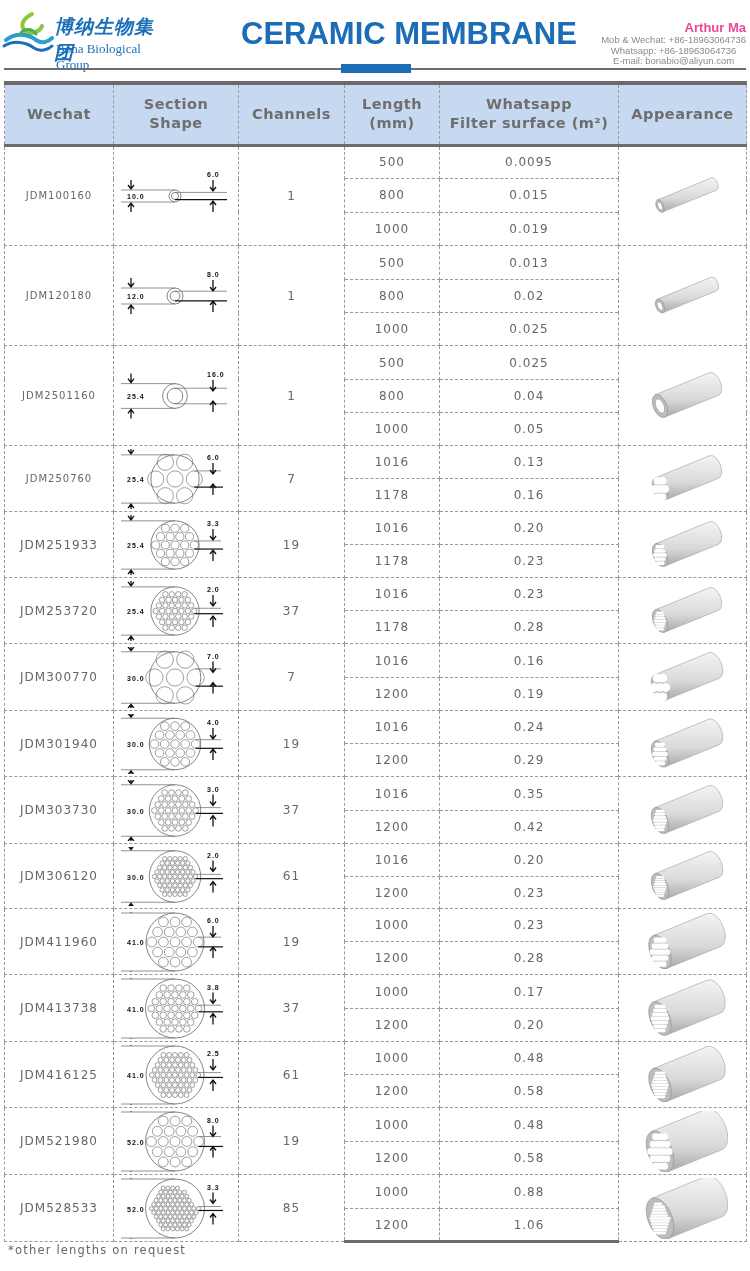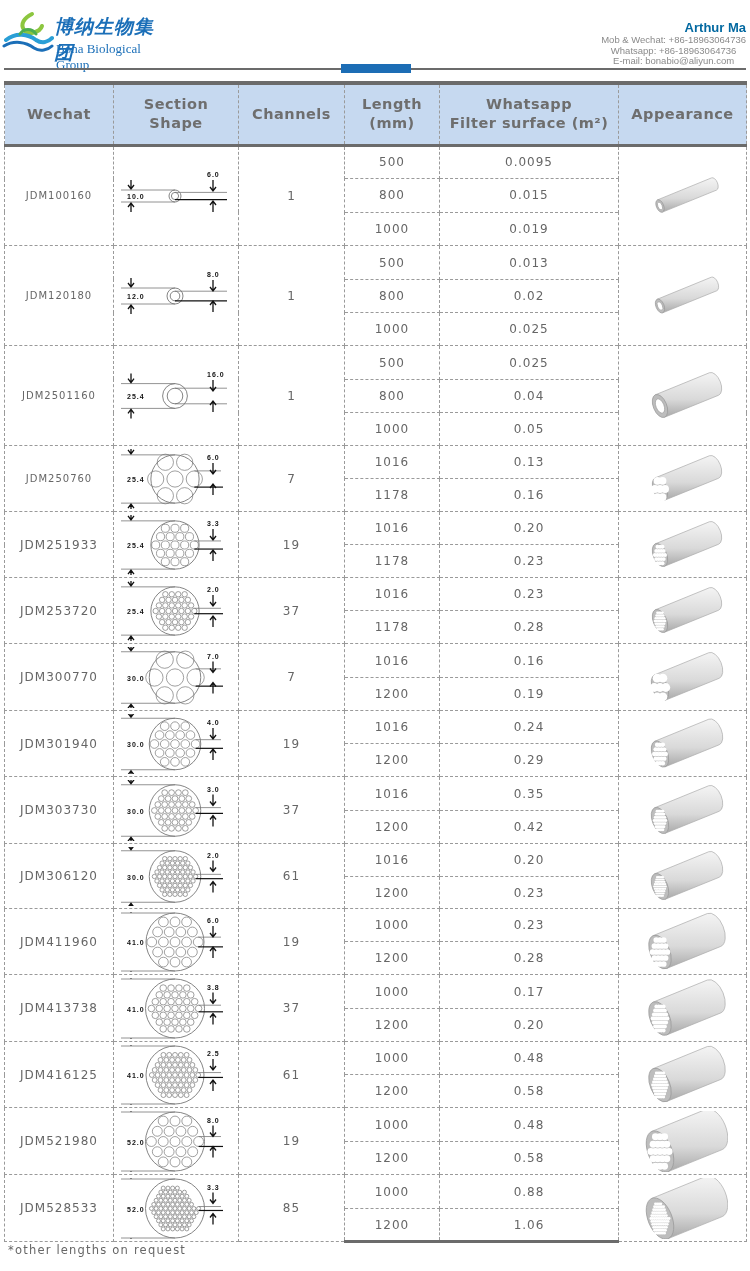--- a/index.html
+++ b/index.html
@@ -3,21 +3,21 @@
 <meta charset="utf-8">
 <style>
   * { box-sizing: border-box; margin: 0; padding: 0; }
   body { width: 750px; height: 1271px; background: #ffffff; font-family: "DejaVu Sans", sans-serif; position: relative; overflow: hidden; color: #555; }
   .header { position: absolute; left: 0; top: 0; width: 750px; height: 80px; }
   .logo { position: absolute; left: 2px; top: 8px; width: 170px; height: 50px; }
   .logo-cn { position: absolute; left: 52px; top: 6px; font-family: "DejaVu Serif", serif; font-size: 19px; font-weight: bold; color: #1b6fb8; letter-spacing: 1px; font-style: italic; }
   .logo-en { position: absolute; left: 54px; top: 33px; font-family: "Liberation Serif", serif; font-size: 13px; color: #1b6fb8; }
   .title { position: absolute; left: 241px; top: 16px; font-family: "Liberation Sans", sans-serif; font-weight: bold; font-size: 31px; color: #1c6db5; letter-spacing: 0px; }
   .contact { position: absolute; right: 4px; top: 20px; text-align: right; font-family: "Liberation Sans", sans-serif; color: #8a8a8a; }
-  .contact .name { font-size: 13px; font-weight: bold; color: #0369a1; line-height: 15px; }
+  .contact .name { font-size: 13px; font-weight: bold; color: #ec4899; line-height: 15px; }
   .contact .line { font-size: 9.5px; line-height: 10.5px; text-align: center; }
   .rule { position: absolute; left: 4px; top: 68px; width: 742px; height: 2px; background: #6b6b6b; }
   .rule-accent { position: absolute; left: 341px; top: 64px; width: 70px; height: 9px; background: #1c6db5; }
 
   table.spec { position: absolute; left: 4px; top: 81px; width: 742px; border-collapse: collapse; table-layout: fixed; }
   table.spec th { background: #c6d9f0; color: #6e6e6e; font-weight: bold; font-size: 14.5px; letter-spacing: 0.5px; line-height: 19px; height: 62px; border-left: 1px dashed #9a9a9a; border-right: 1px dashed #9a9a9a; border-top: 4px solid #6b6b6b; border-bottom: 3px solid #6b6b6b; text-align: center; vertical-align: middle; }
   table.spec td { border: 1px dashed #9a9a9a; text-align: center; vertical-align: middle; font-size: 12px; color: #666; letter-spacing: 1px; padding: 0; }
   td.model { font-size: 12.5px; letter-spacing: 1.5px; color: #777; }
   td.model.small { font-size: 10px; margin-top: 20px; }
   td.channels { font-size: 13px; color: #666; }
@@ -33,20 +33,21 @@
   <div class="logo">
     <svg width="52" height="46" viewBox="0 0 52 46" style="position:absolute;left:0;top:2px;">
       <path d="M30 4 C22 8 18 14 22 20 C26 26 38 22 40 16" fill="none" stroke="#8cc63f" stroke-width="4" stroke-linecap="round"></path>
       <path d="M4 30 C14 22 26 24 34 30 C40 34 46 32 50 28" fill="none" stroke="#2a9fd6" stroke-width="4" stroke-linecap="round"></path>
       <path d="M2 36 C12 30 24 32 32 38 C38 42 46 40 50 36" fill="none" stroke="#1b6fb8" stroke-width="3" stroke-linecap="round"></path>
       <path d="M18 24 C22 18 30 18 34 24" fill="none" stroke="#4cae4f" stroke-width="3" stroke-linecap="round"></path>
     </svg>
     <span class="logo-cn">博纳生物集团</span>
     <span class="logo-en">Bona Biological Group</span>
   </div>
+  <div class="title">CERAMIC MEMBRANE</div>
   <div class="contact">
     <div class="name">Arthur Ma</div>
     <div class="line">Mob &amp; Wechat: +86-18963064736</div>
     <div class="line">Whatsapp: +86-18963064736</div>
     <div class="line">E-mail: bonabio@aliyun.com</div>
   </div>
   <div class="rule"></div>
   <div class="rule-accent"></div>
 </div>
 

